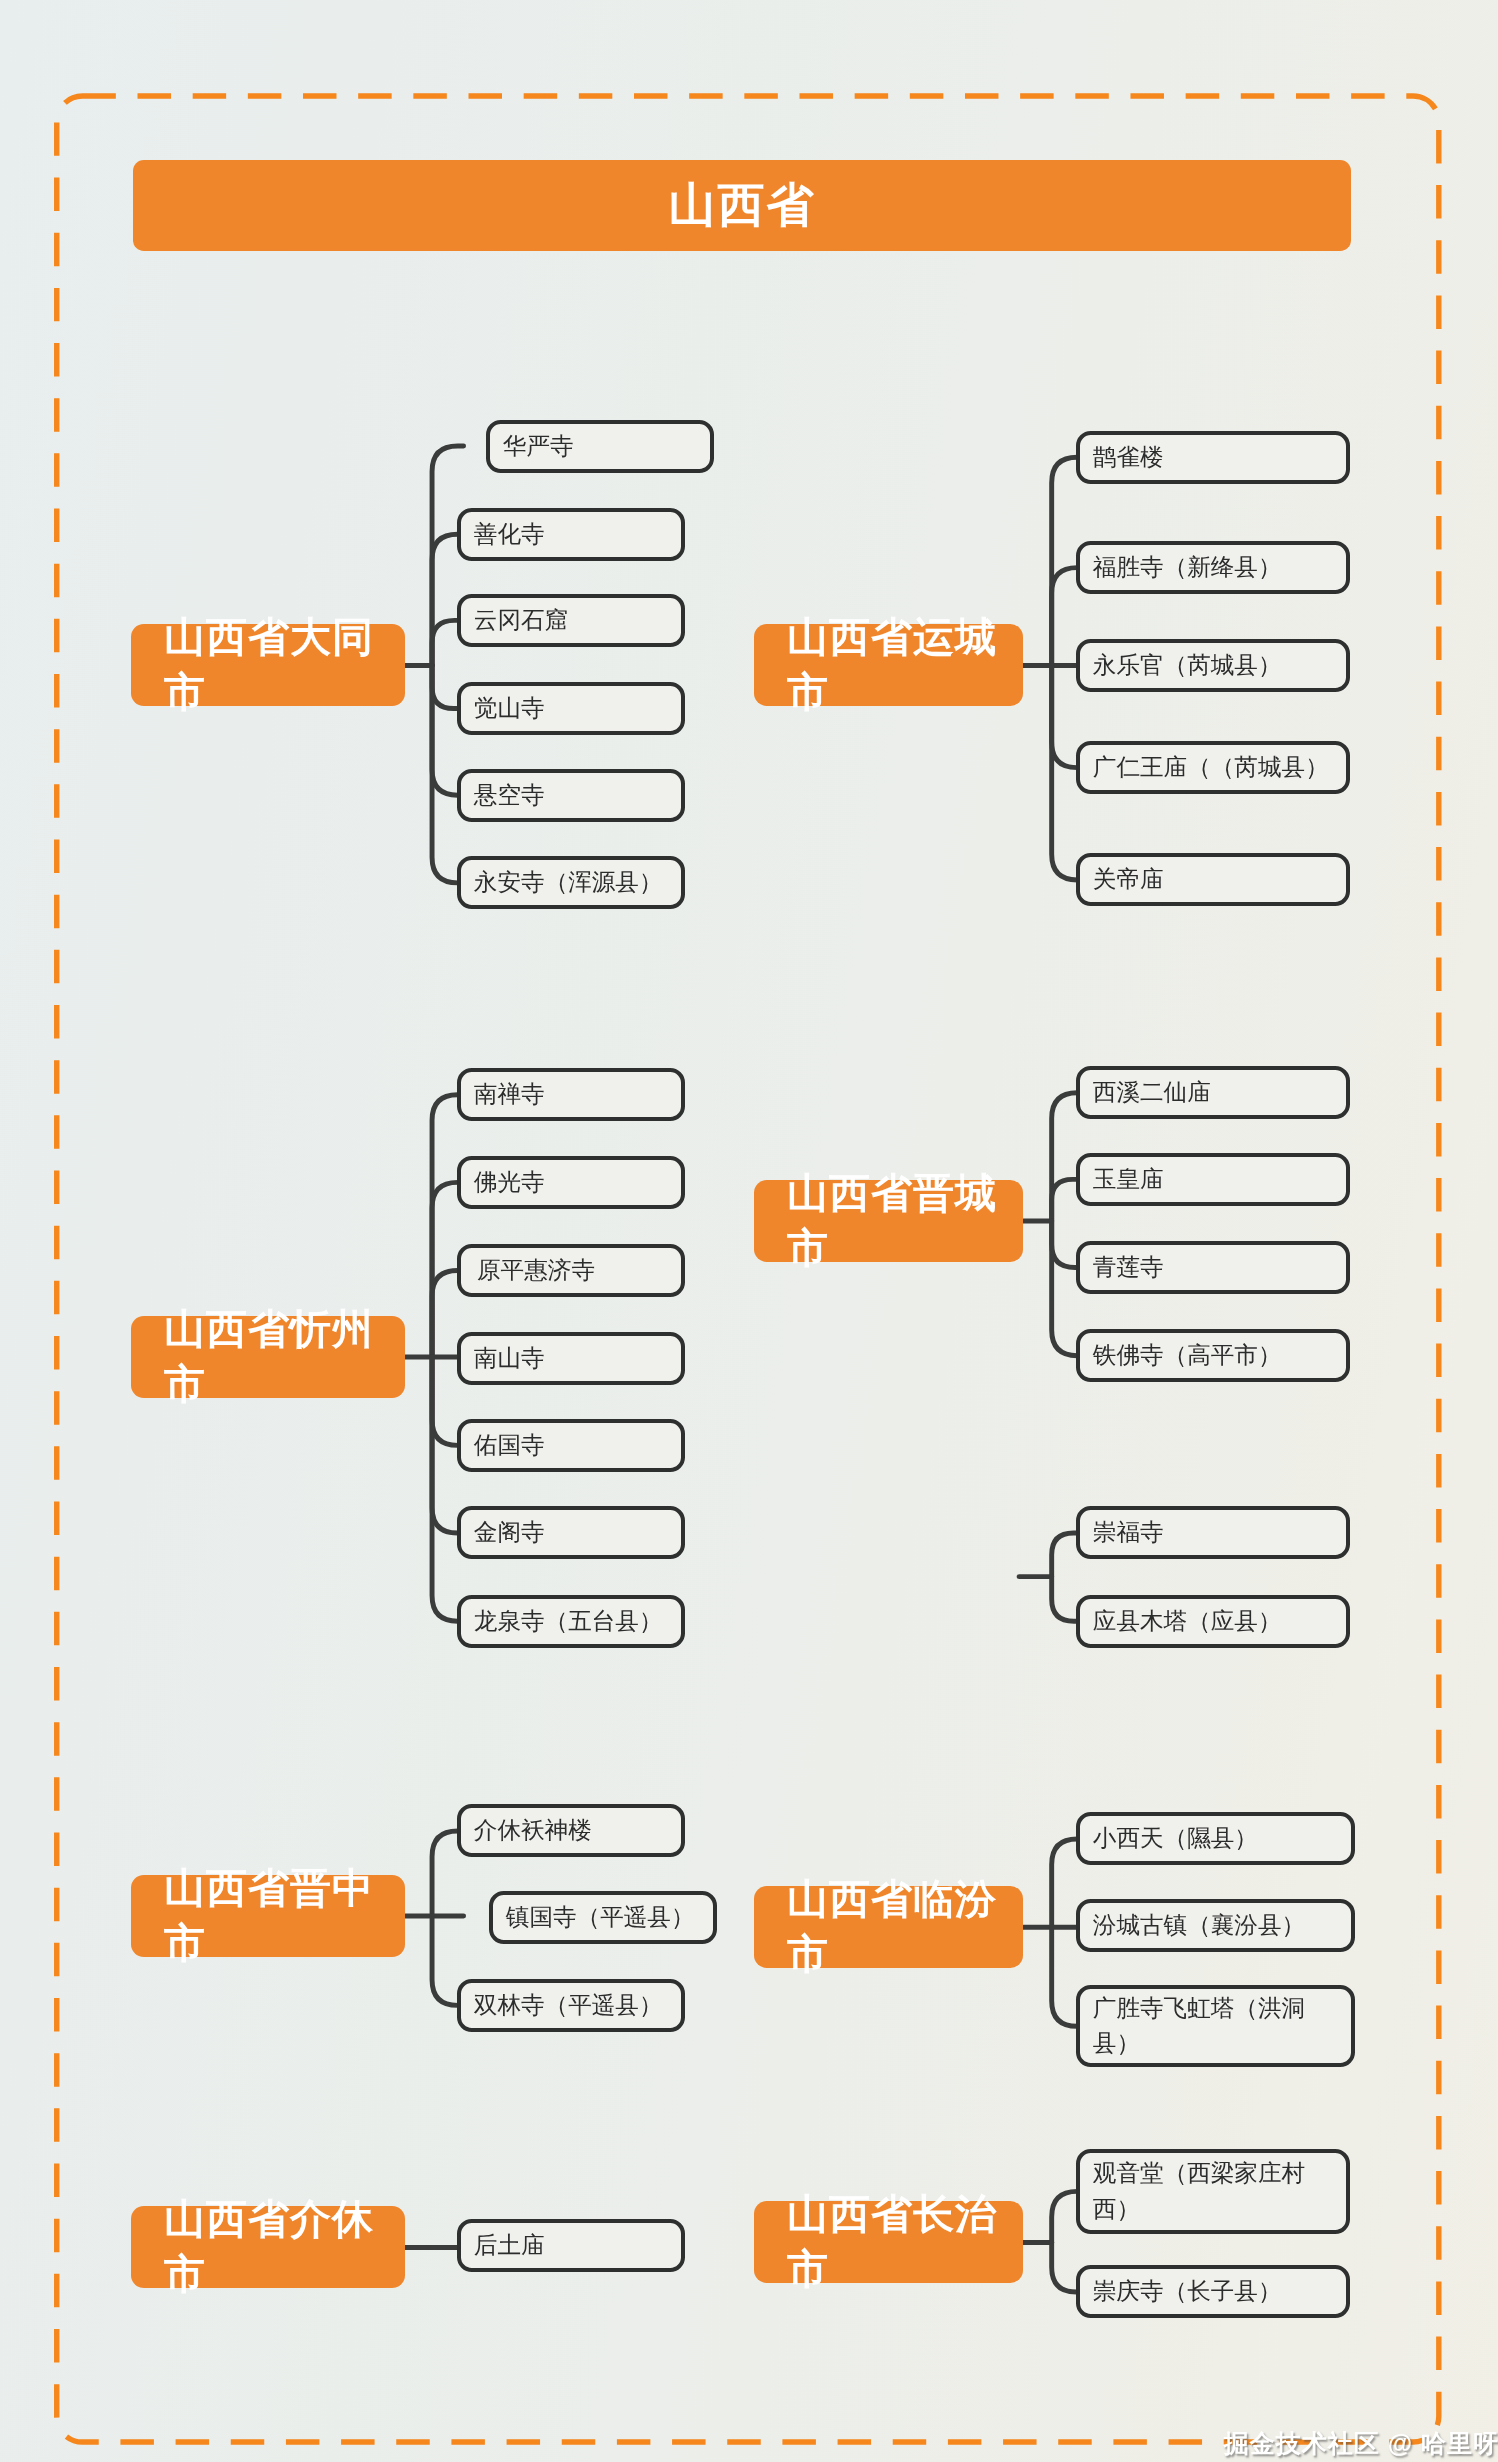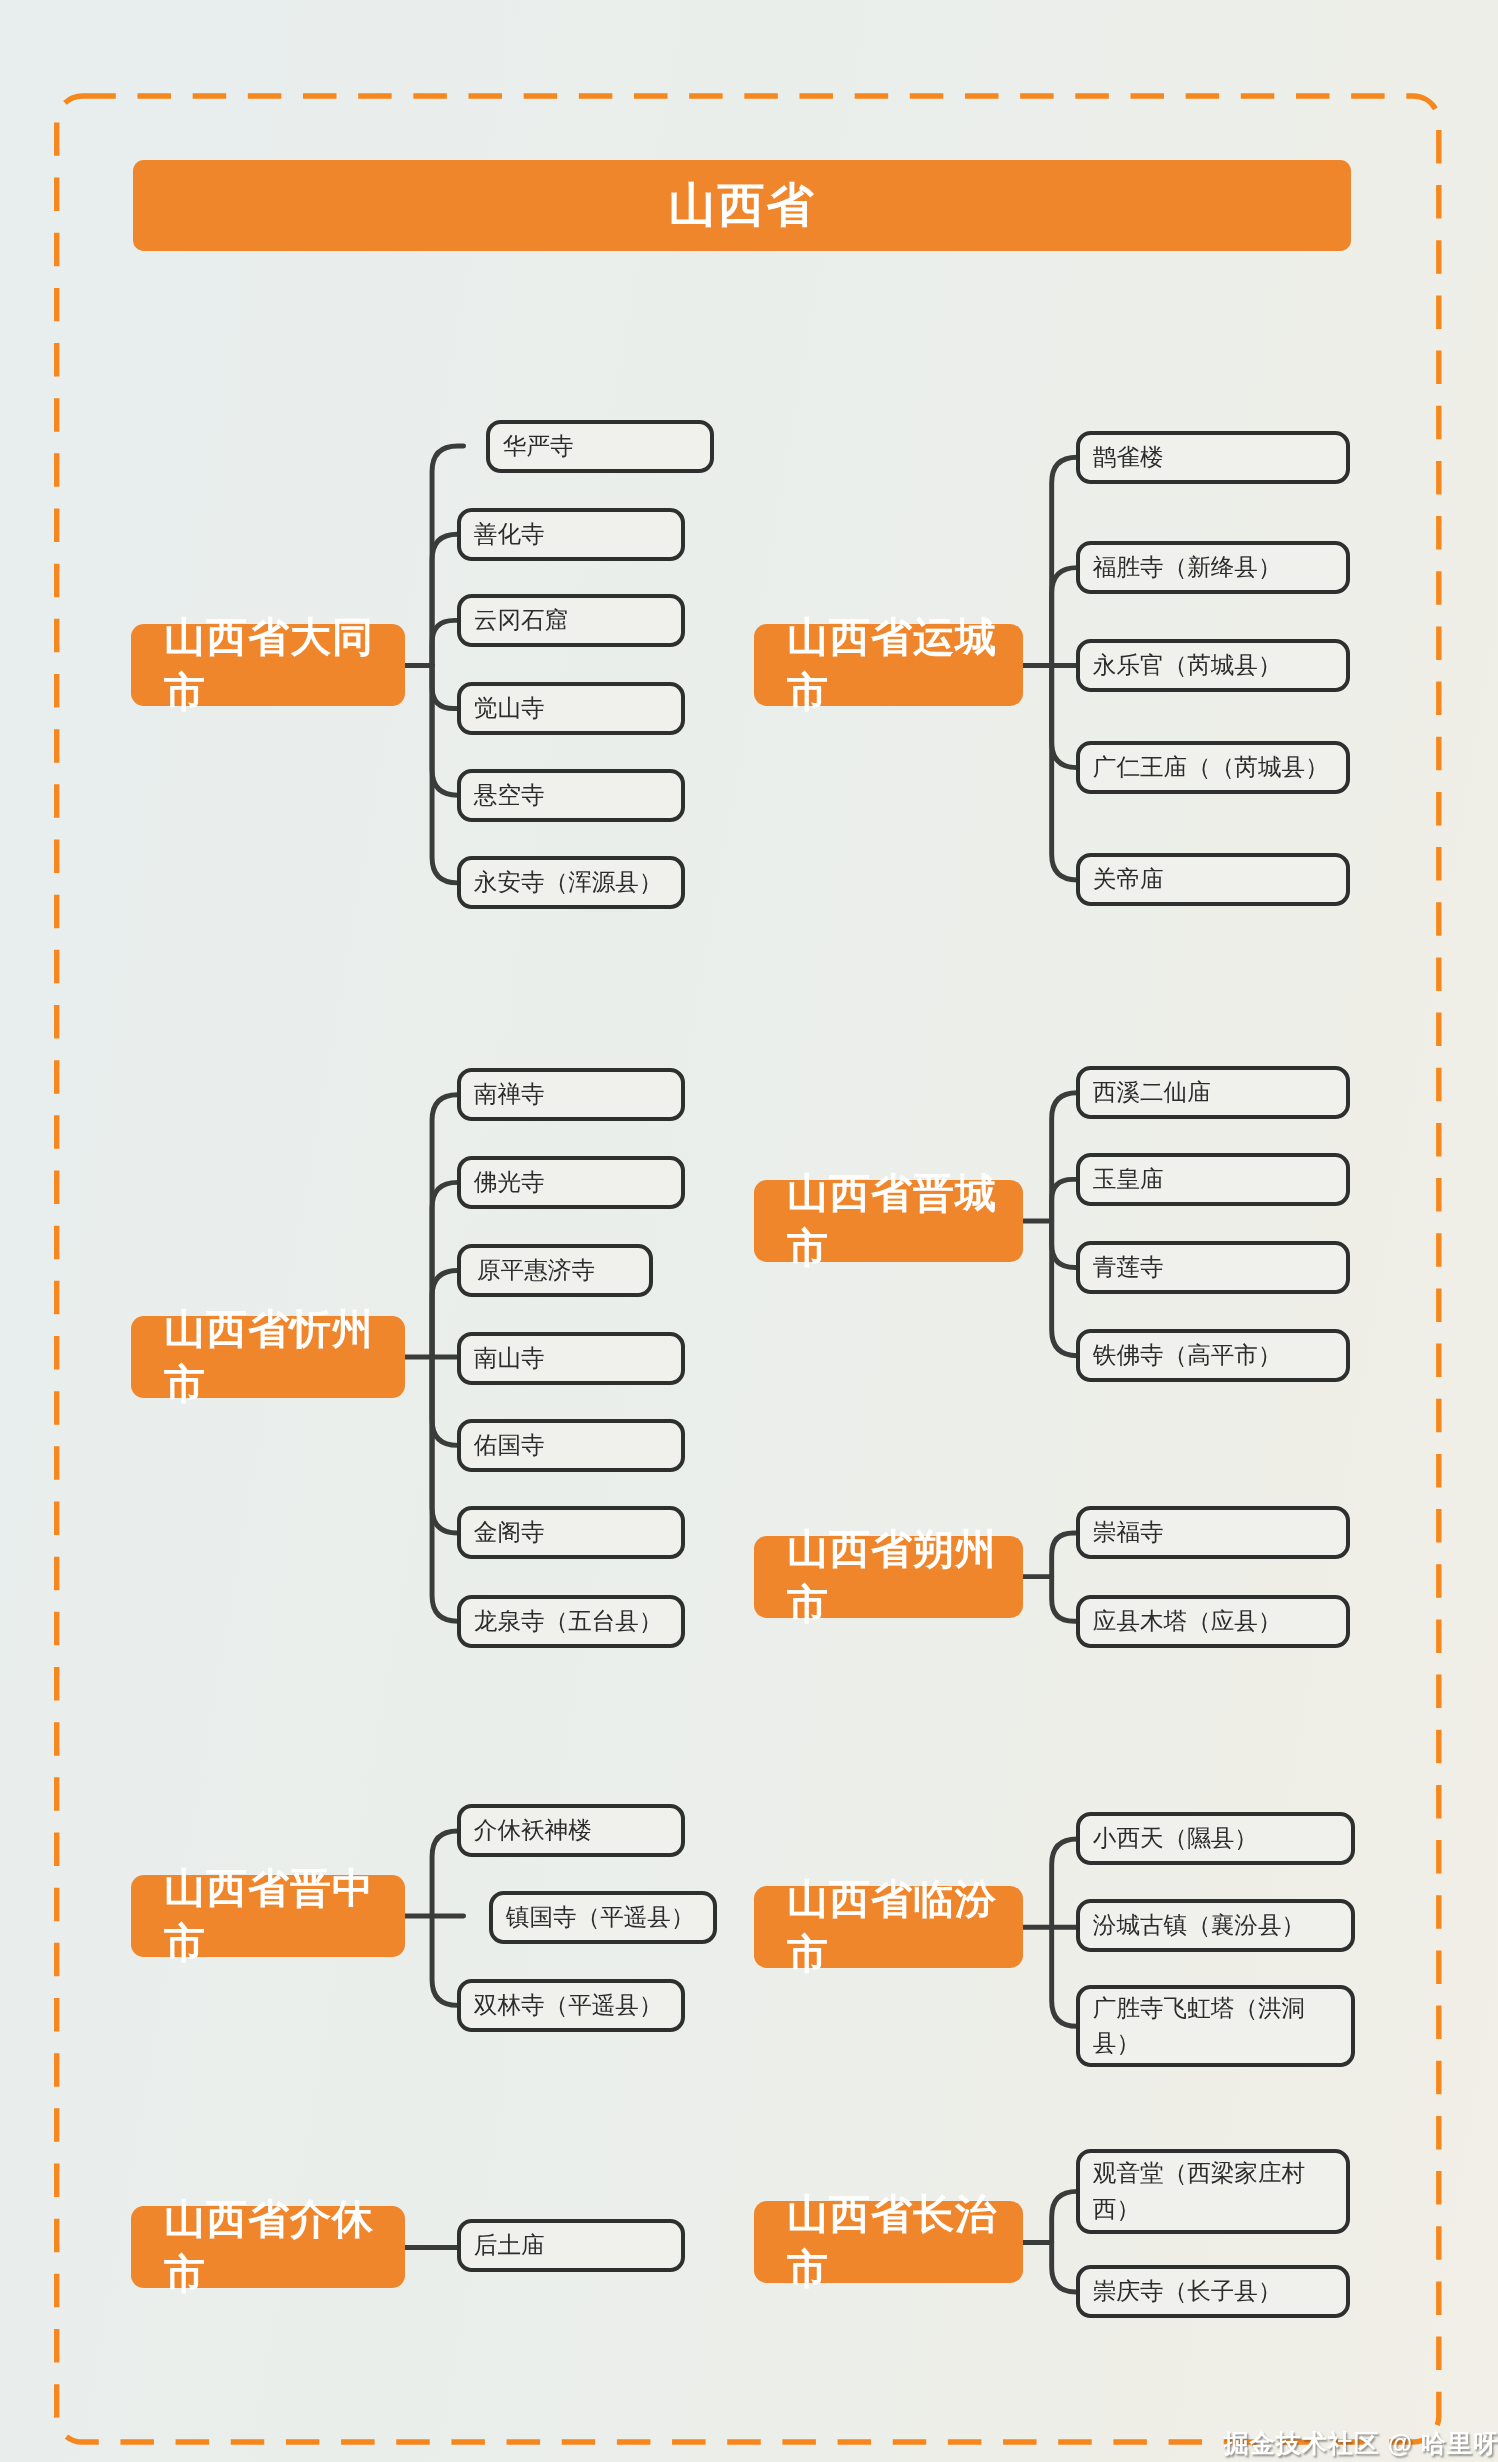--- a/index.html
+++ b/index.html
@@ -139,31 +139,30 @@
       <div class="node site-node" style="left: 457px; top: 856px; width: 228px; height: 53px;">永安寺（浑源县）</div>
       <div class="node city-node" style="left: 754px; top: 624px; width: 269px; height: 82px;">山西省运城市</div>
       <div class="node site-node" style="left: 1076px; top: 431px; width: 274px; height: 53px;">鹊雀楼</div>
       <div class="node site-node" style="left: 1076px; top: 541px; width: 274px; height: 53px;">福胜寺（新绛县）</div>
       <div class="node site-node" style="left: 1076px; top: 639px; width: 274px; height: 53px;">永乐官（芮城县）</div>
       <div class="node site-node" style="left: 1076px; top: 741px; width: 274px; height: 53px;">广仁王庙（（芮城县）</div>
       <div class="node site-node" style="left: 1076px; top: 853px; width: 274px; height: 53px;">关帝庙</div>
       <div class="node city-node" style="left: 131px; top: 1316px; width: 274px; height: 82px;">山西省忻州市</div>
       <div class="node site-node" style="left: 457px; top: 1068px; width: 228px; height: 53px;">南禅寺</div>
       <div class="node site-node" style="left: 457px; top: 1156px; width: 228px; height: 53px;">佛光寺</div>
-      <div class="node site-node" style="left: 457px; top: 1244px; width: 196px; height: 53px; padding-left: 16px;">原平惠济寺</div>
+      <div class="node site-node" style="left: 457px; top: 1244px; width: 228px; height: 53px; padding-left: 16px;">原平惠济寺</div>
       <div class="node site-node" style="left: 457px; top: 1332px; width: 228px; height: 53px;">南山寺</div>
       <div class="node site-node" style="left: 457px; top: 1419px; width: 228px; height: 53px;">佑国寺</div>
       <div class="node site-node" style="left: 457px; top: 1506px; width: 228px; height: 53px;">金阁寺</div>
       <div class="node site-node" style="left: 457px; top: 1595px; width: 228px; height: 53px;">龙泉寺（五台县）</div>
       <div class="node city-node" style="left: 754px; top: 1180px; width: 269px; height: 82px;">山西省晋城市</div>
       <div class="node site-node" style="left: 1076px; top: 1066px; width: 274px; height: 53px;">西溪二仙庙</div>
       <div class="node site-node" style="left: 1076px; top: 1153px; width: 274px; height: 53px;">玉皇庙</div>
       <div class="node site-node" style="left: 1076px; top: 1241px; width: 274px; height: 53px;">青莲寺</div>
       <div class="node site-node" style="left: 1076px; top: 1329px; width: 274px; height: 53px;">铁佛寺（高平市）</div>
-      <div class="node city-node" style="left: 754px; top: 1536px; width: 269px; height: 82px;">山西省朔州市</div>
       <div class="node site-node" style="left: 1076px; top: 1506px; width: 274px; height: 53px;">崇福寺</div>
       <div class="node site-node" style="left: 1076px; top: 1595px; width: 274px; height: 53px;">应县木塔（应县）</div>
       <div class="node city-node" style="left: 131px; top: 1875px; width: 274px; height: 82px;">山西省晋中市</div>
       <div class="node site-node" style="left: 457px; top: 1804px; width: 228px; height: 53px;">介休袄神楼</div>
       <div class="node site-node" style="left: 457px; top: 1891px; width: 228px; height: 53px; margin-left: 32px;">镇国寺（平遥县）</div>
       <div class="node site-node" style="left: 457px; top: 1979px; width: 228px; height: 53px;">双林寺（平遥县）</div>
       <div class="node city-node" style="left: 754px; top: 1886px; width: 269px; height: 82px;">山西省临汾市</div>
       <div class="node site-node" style="left: 1076px; top: 1812px; width: 279px; height: 53px;">小西天（隰县）</div>
       <div class="node site-node" style="left: 1076px; top: 1899px; width: 279px; height: 53px;">汾城古镇（襄汾县）</div>
       <div class="node site-node" style="left: 1076px; top: 1985px; width: 279px; height: 82px;">广胜寺飞虹塔（洪洞县）</div>

